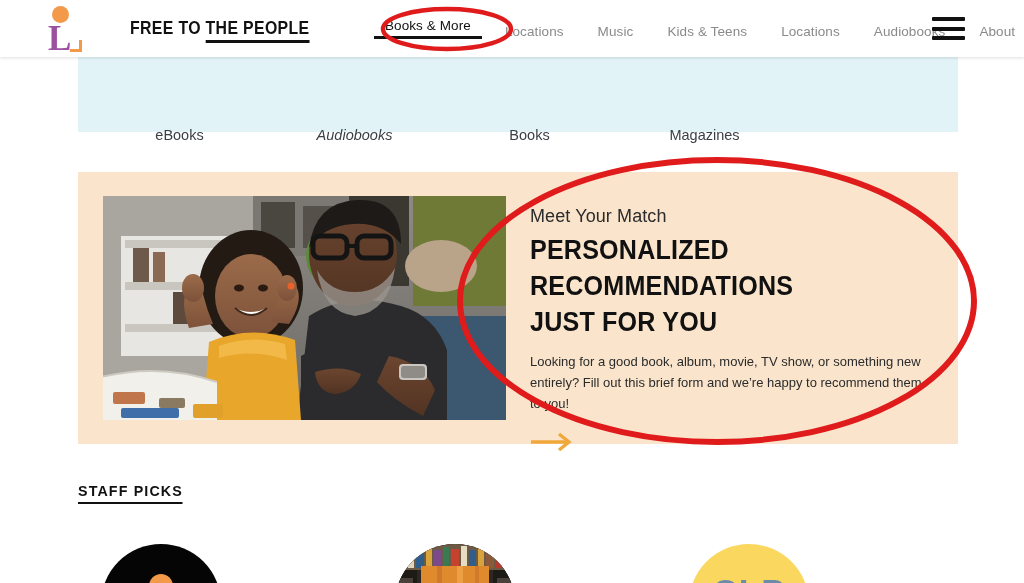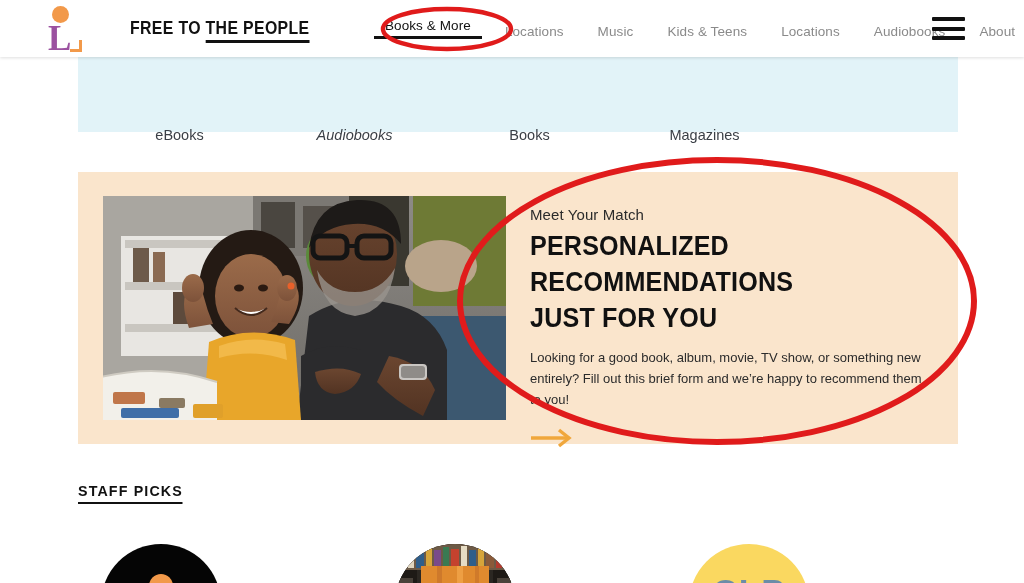--- a/index.html
+++ b/index.html
@@ -105,21 +105,21 @@
     overflow:hidden;
     background:#6b6258;
   }
   .promo-photo svg { display:block; width:403px; height:224px; }
 
   .promo-body {
     position:absolute; left:452px; top:34px;
     width:405px;
   }
   .promo-eyebrow {
-    font-size:15px; color:#2b2b2b; letter-spacing:0.1px;
+    font-size:18px; color:#2b2b2b; letter-spacing:0.1px;
     margin-bottom:5px;
   }
   .promo-title {
     font-family:"Liberation Sans Narrow","Liberation Sans", sans-serif;
     font-weight:700;
     font-size:27px; line-height:36px;
     color:#111; letter-spacing:0.2px;
     transform:scaleX(0.93); transform-origin:left center;
   }
   .promo-text {

